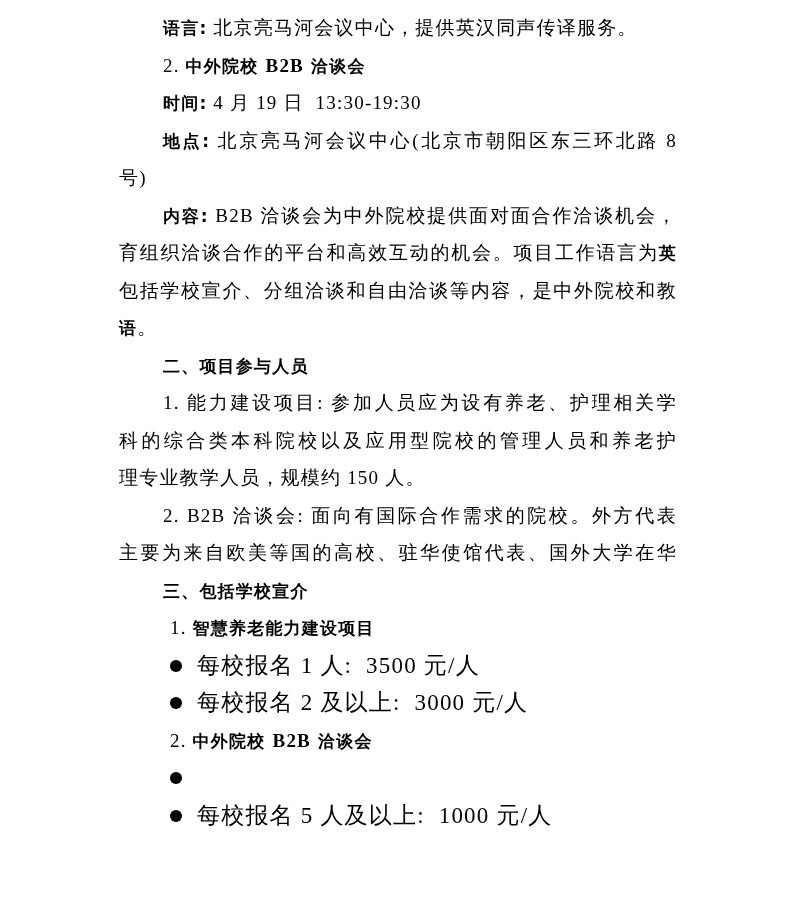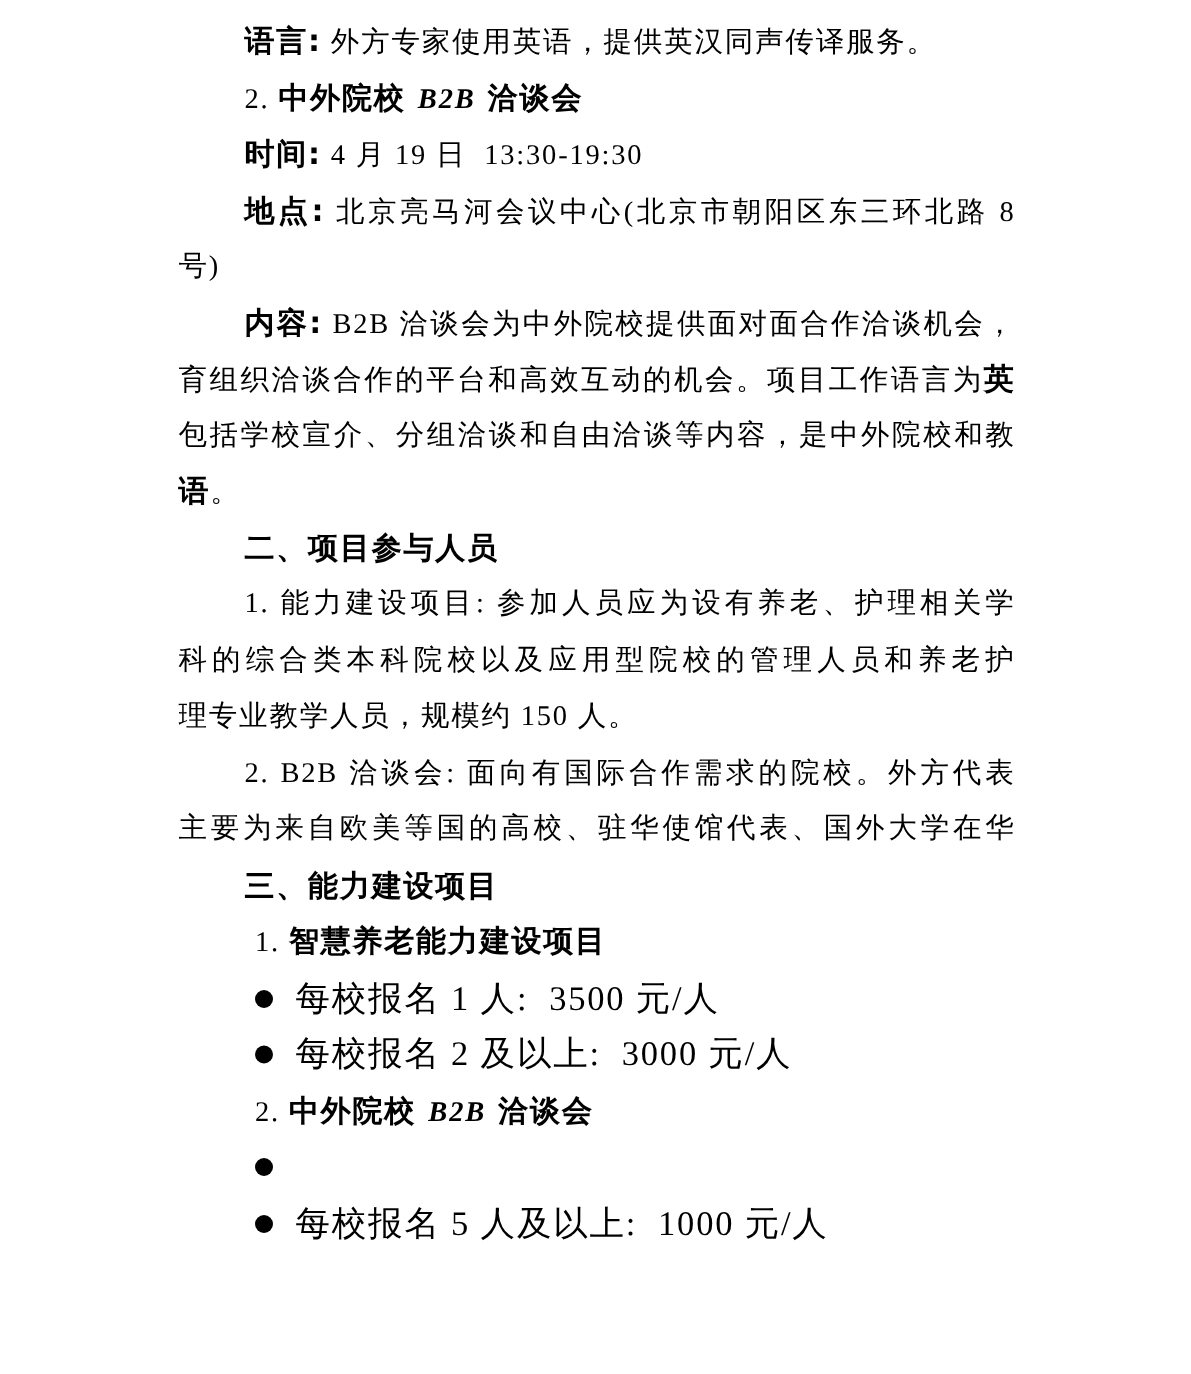--- a/index.html
+++ b/index.html
@@ -25,24 +25,24 @@
     height: 37.5px;
     line-height: 37.5px;
     font-size: 19px;
     white-space: nowrap;
     letter-spacing: 1.2px;
   }
   .indent { padding-left: 44px; }
   .b {
     font-family: "DejaVu Sans", "Liberation Sans", sans-serif;
     font-weight: bold;
-    font-size: 20px;
+    font-size: 17px;
   }
   .num { font-family: "Liberation Serif", serif; font-weight: normal; }
-  .lat-b { font-family: "Liberation Serif", serif; font-weight: bold; font-style: italic; }
+  .lat-b { font-family: "Liberation Serif", serif; font-weight: bold; }
   .justify { text-align: justify; text-align-last: justify; }
   .bullet-row {
     height: 37.5px;
     line-height: 37.5px;
     font-size: 23px;
     white-space: nowrap;
     letter-spacing: 1.2px;
     position: relative;
     padding-left: 78px;
   }
@@ -55,21 +55,21 @@
     border-radius: 50%;
     background: #000;
   }
 </style>
 </head>
 <body>
 
 <div class="page">
 
   <div class="line indent">
-    <span class="b">语言:</span><span> 外方专家使用英语，提供英汉同声传译服务。</span>
+    <span class="b">语言:</span><span> 北京亮马河会议中心，提供英汉同声传译服务。</span>
   </div>
 
   <div class="line indent">
     <span class="num">2. </span><span class="b">中外院校 </span><span class="lat-b">B2B</span><span class="b"> 洽谈会</span>
   </div>
 
   <div class="line indent">
     <span class="b">时间:</span><span style="white-space:pre"> 4 月 19 日  13:30-19:30</span>
   </div>
 
@@ -106,21 +106,21 @@
     <span>理专业教学人员，规模约 150 人。</span>
   </div>
   <div class="line indent justify">
     <span>2. B2B 洽谈会: 面向有国际合作需求的院校。外方代表</span>
   </div>
   <div class="line justify">
     <span>主要为来自欧美等国的高校、驻华使馆代表、国外大学在华</span>
   </div>
 
   <div class="line indent">
-    <span class="b">三、能力建设项目</span>
+    <span class="b">三、包括学校宣介</span>
   </div>
 
   <div class="line" style="padding-left:51px">
     <span class="num">1. </span><span class="b">智慧养老能力建设项目</span>
   </div>
   <div class="bullet-row">
     <span class="bullet"></span>
     <span style="white-space:pre">每校报名 1 人:  3500 元/人</span>
   </div>
   <div class="bullet-row">

